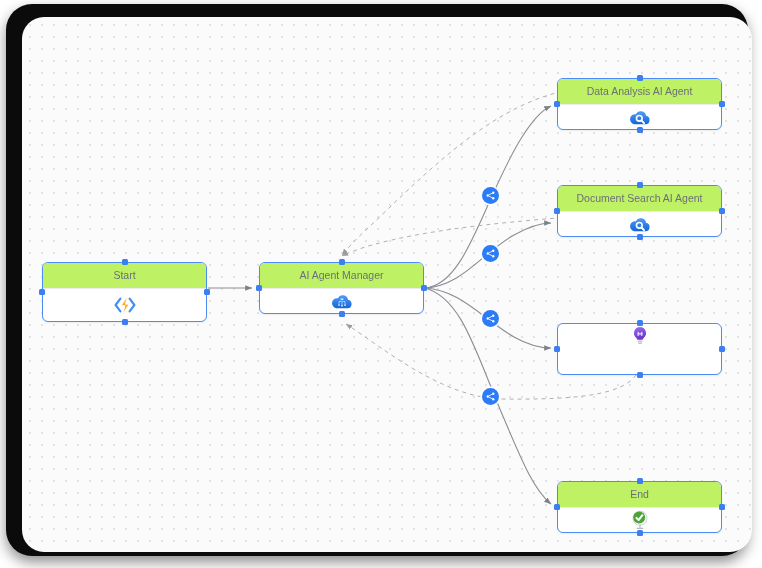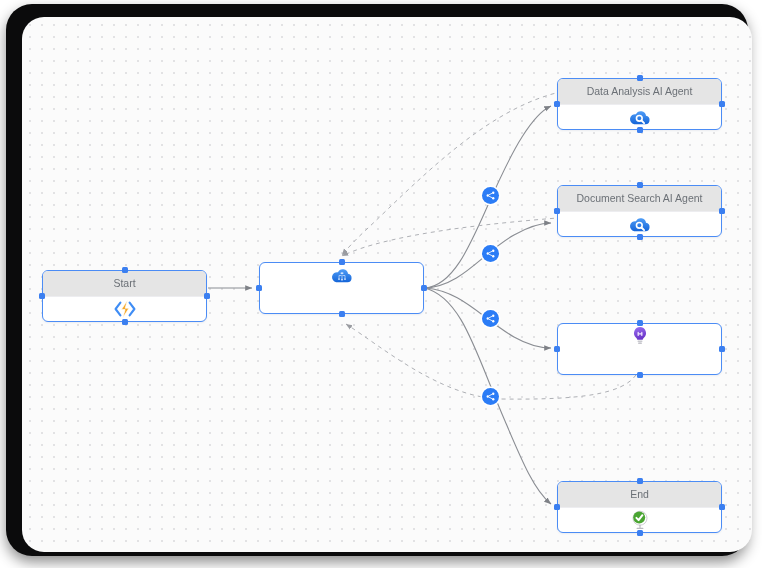--- a/index.html
+++ b/index.html
@@ -65,21 +65,21 @@
     box-shadow: 0 1px 2px rgba(30,60,120,0.07);
   }
 
   .node-title {
     height: 25px;
     line-height: 25px;
     text-align: center;
     font-size: 10.5px;
     color: #6b7076;
     border-bottom: 1px solid #ededf0;
-    background: #e5e5e5;
+    background: #bef264;
     border-radius: 5px 5px 0 0;
     white-space: nowrap;
     overflow: hidden;
   }
 
   .node-body {
     height: calc(100% - 26px);
     display: flex;
     align-items: center;
     justify-content: center;
@@ -210,35 +210,36 @@
       </g>
       <g stroke="#ffffff" stroke-width="1.2" fill="none">
         <path d="M5.4 7.2 L10.6 4.6"></path>
         <path d="M5.4 8.8 L10.6 11.4"></path>
       </g>
     </svg>
           </div>
         </div>
 
       <div id="node-layer">
-          <div class="node" style="left: 20px; top: 253px; width: 165px; height: 52px;">
+          <div class="node" style="left: 20px; top: 245px; width: 165px; height: 60px;">
             <div class="node-title">Start</div>
             <div class="node-body">
     <svg class="node-icon" viewBox="0 0 24 24" xmlns="http://www.w3.org/2000/svg">
       <path d="M7.4 5.6 L2.6 12 L7.4 18.4" fill="none" stroke="#3f8df5" stroke-width="2.1" stroke-linecap="round" stroke-linejoin="round"></path>
       <path d="M16.6 5.6 L21.4 12 L16.6 18.4" fill="none" stroke="#3f8df5" stroke-width="2.1" stroke-linecap="round" stroke-linejoin="round"></path>
       <path d="M14.4 3.2 L8.4 12.6 L12.1 12.6 L9.8 20.8 L15.9 11.2 L12.2 11.2 z" fill="#f6a623" stroke="#ffffff" stroke-width="0.7" stroke-linejoin="round"></path>
     </svg>
             </div>
             <span class="handle left"></span>
             <span class="handle right"></span>
             <span class="handle top"></span>
             <span class="handle bottom"></span>
           </div>
           <div class="node" style="left: 237px; top: 245px; width: 165px; height: 52px;">
+            <div class="node-title">AI Agent Manager</div>
             <div class="node-body">
     <svg class="node-icon" viewBox="0 0 24 24" xmlns="http://www.w3.org/2000/svg">
       <defs>
         <linearGradient id="gCloudAi" x1="0" y1="0" x2="0" y2="1">
           <stop offset="0" stop-color="#4f9df7"></stop>
           <stop offset="1" stop-color="#1565d8"></stop>
         </linearGradient>
       </defs>
       <path d="M6.2 19.2 h11.3 a4.2 4.2 0 0 0 0.5 -8.35 a5.3 5.3 0 0 0 -10.05 -1.6
                a4.4 4.4 0 0 0 -1.75 9.95 z" fill="url(#gCloudAi)"></path>

